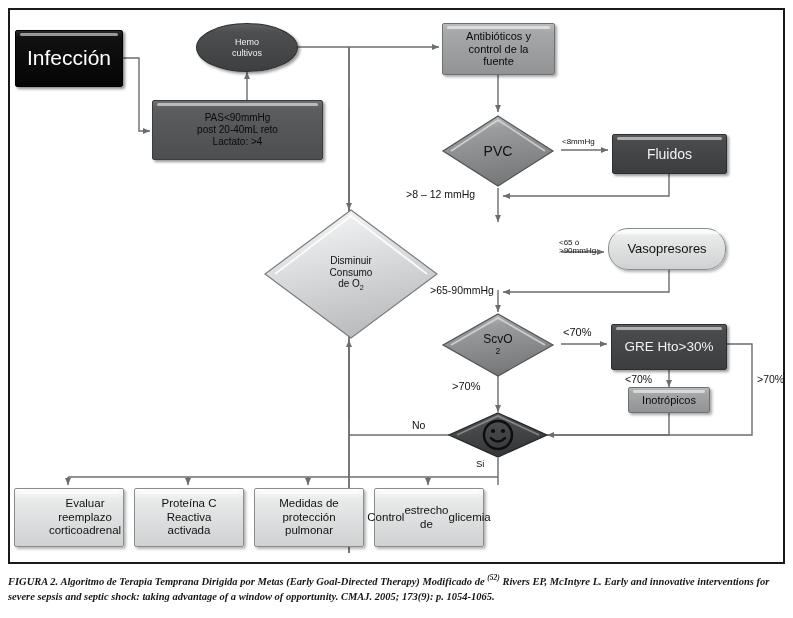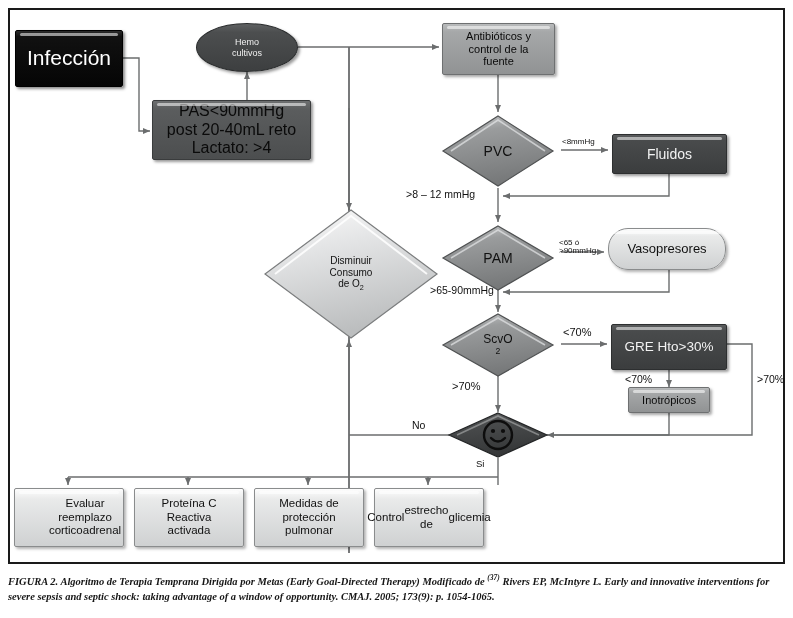--- a/index.html
+++ b/index.html
@@ -210,21 +210,21 @@
   <div class="node rect black" style="left:15px; top:30px; width:108px; height:57px; font-size:21px;">
     <span class="hilite"></span>
     <span>Infección</span>
   </div>
 
   <div class="node ellipse" style="left:196px; top:23px; width:102px; height:49px; font-size:9px; flex-direction:column;">
     <span>Hemo</span>
     <span>cultivos</span>
   </div>
 
-  <div class="node rect dark" style="left:152px; top:100px; width:159px; height:60px; font-size:16px; flex-direction:column;">
+  <div class="node rect dark" style="left:152px; top:100px; width:171px; height:60px; font-size:10px; flex-direction:column;">
     <span class="hilite"></span>
     <span>PAS&lt;90mmHg</span>
     <span>post 20-40mL reto</span>
     <span>Lactato: &gt;4</span>
   </div>
 
   <div class="node rect mid" style="left:442px; top:23px; width:113px; height:52px; font-size:11px; flex-direction:column;">
     <span class="hilite"></span>
     <span>Antibióticos y</span>
     <span>control de la</span>
@@ -244,34 +244,20 @@
       <polyline points="10,37 57,6 104,37" fill="none" stroke="#e6e7e8" stroke-width="1.6" opacity="0.7"></polyline>
     </svg>
     <div class="dlabel" style="font-size:14px; color:#111;">PVC</div>
   </div>
 
   <div class="node rect darker" style="left:612px; top:134px; width:115px; height:40px; font-size:14px;">
     <span class="hilite"></span>
     <span>Fluidos</span>
   </div>
 
-  <div class="diamond" style="left:441px; top:224px; width:114px; height:68px;">
-    <svg width="114" height="68" viewBox="0 0 114 68" xmlns="http://www.w3.org/2000/svg">
-      <defs>
-        <linearGradient id="gdmid2" x1="0" y1="0" x2="0.25" y2="1">
-          <stop offset="0%" stop-color="#c9cbcc"></stop>
-          <stop offset="28%" stop-color="#9a9c9d"></stop>
-          <stop offset="100%" stop-color="#77797a"></stop>
-        </linearGradient>
-      </defs>
-      <polygon points="57,2 112,34 57,66 2,34" fill="url(#gdmid2)" stroke="#4f5152" stroke-width="1.2"></polygon>
-      <polyline points="10,34 57,6 104,34" fill="none" stroke="#e6e7e8" stroke-width="1.6" opacity="0.7"></polyline>
-    </svg>
-    <div class="dlabel" style="font-size:14px; color:#111;">PAM</div>
-  </div>
 
   <div class="node rect light" style="left:608px; top:228px; width:118px; height:42px; font-size:13px;border-radius:20px;">
     <span class="hilite"></span>
     <span>Vasopresores</span>
   </div>
 
   <div class="diamond" style="left:263px; top:208px; width:176px; height:132px;">
     <svg width="176" height="132" viewBox="0 0 176 132" xmlns="http://www.w3.org/2000/svg">
       <defs>
         <linearGradient id="gdlight" x1="0" y1="0" x2="0.3" y2="1">
@@ -383,16 +369,16 @@
 
   <div class="edge-label" style="left:625px; top:374px; font-size:10.5px;">&lt;70%</div>
 
   <div class="edge-label" style="left:757px; top:374px; font-size:10.5px;">&gt;70%</div>
 
   <div class="edge-label" style="left:412px; top:420px; font-size:10.5px;">No</div>
 
   <div class="edge-label" style="left:476px; top:459px; font-size:9.5px;">Si</div>
 
   <div id="caption">
-    <span>FIGURA 2.</span><span> Algoritmo de Terapia Temprana Dirigida por Metas (Early Goal-Directed Therapy) Modificado de </span><sup>(37)</sup><span> Rivers EP, McIntyre L. Early and innovative interventions for severe sepsis and septic shock: taking advantage of a window of opportunity. CMAJ. 2005; 173(9): p. 1054-1065.</span>
+    <span>FIGURA 2.</span><span> Algoritmo de Terapia Temprana Dirigida por Metas (Early Goal-Directed Therapy) Modificado de </span><sup>(52)</sup><span> Rivers EP, McIntyre L. Early and innovative interventions for severe sepsis and septic shock: taking advantage of a window of opportunity. CMAJ. 2005; 173(9): p. 1054-1065.</span>
   </div>
 
 </div>
 
 </body></html>

